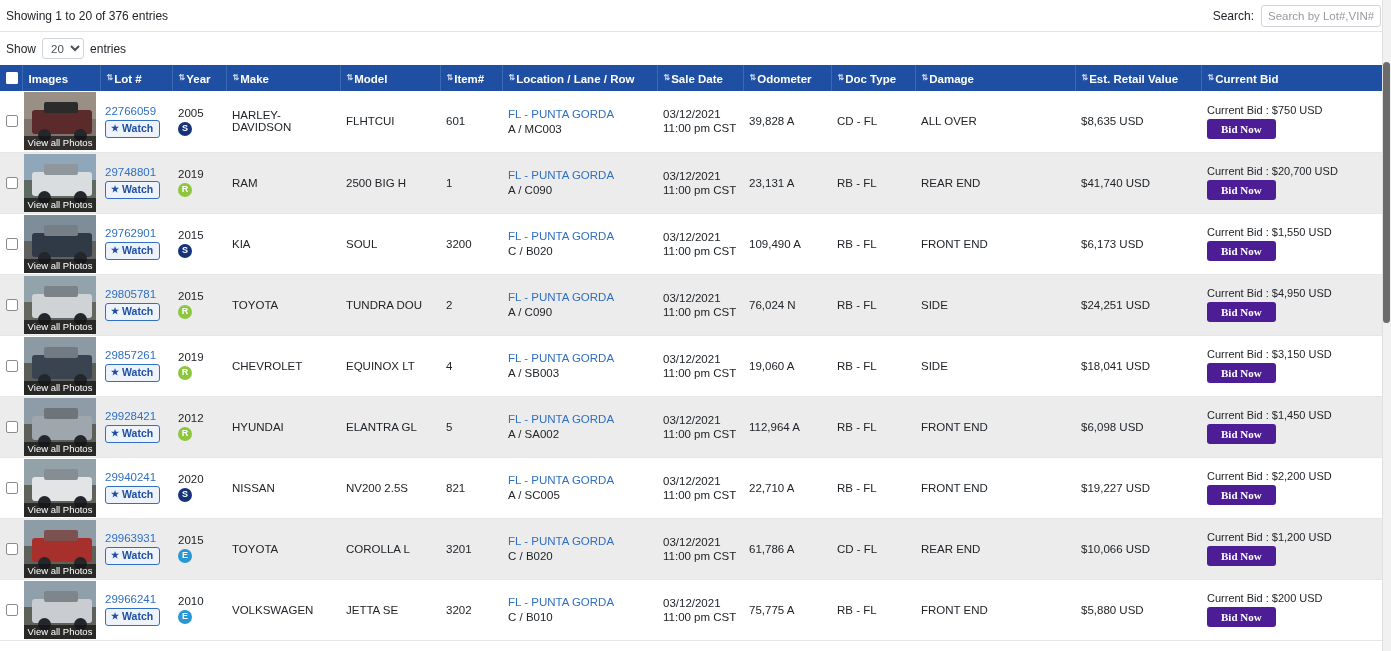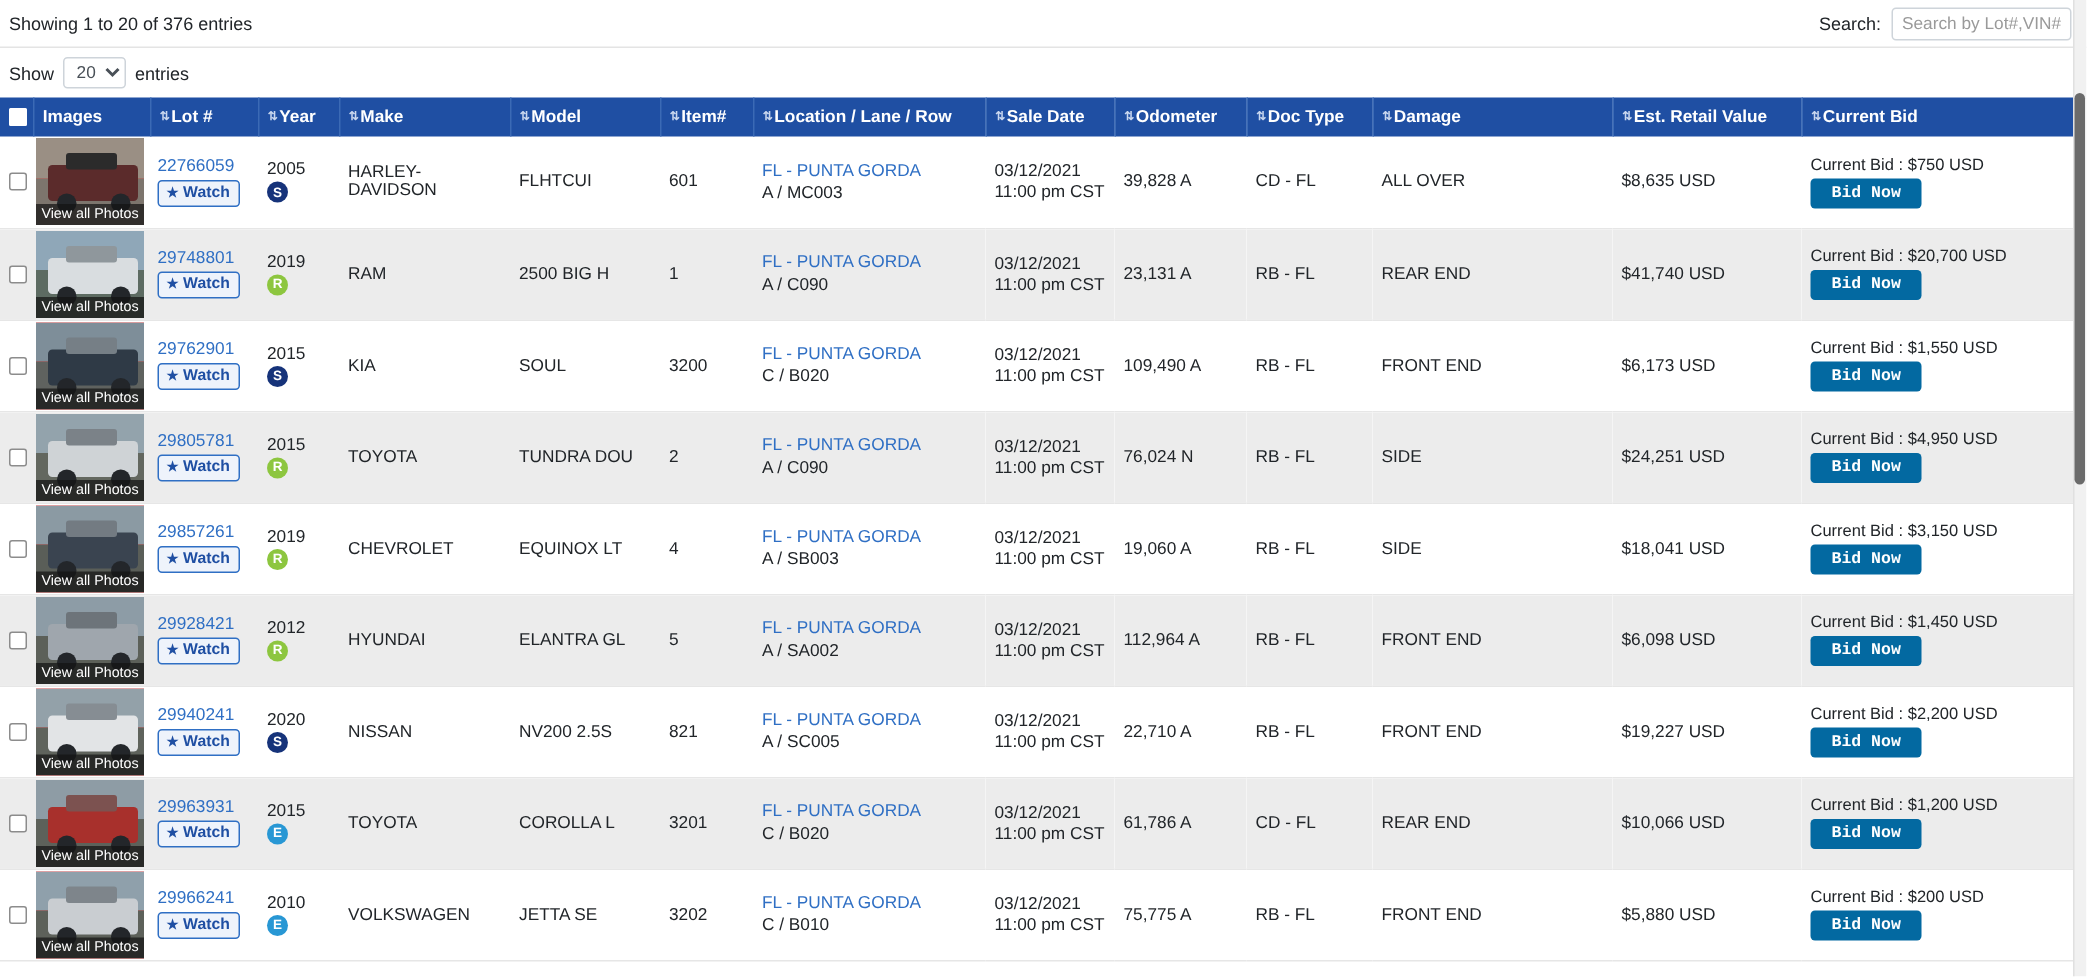--- a/index.html
+++ b/index.html
@@ -133,21 +133,21 @@
     border: 1px solid #ffffff; border-radius: 1px;
     background: #ffffff; cursor: pointer; display: block; margin: 0;
   }
 
   
   .thumb-cell { padding: 0 0 0 2px; }
   .thumb {
     position: relative;
     width: 72px; height: 58px;
     overflow: hidden;
-    background: #ef4444;
+    background: #4c1d95;
     cursor: pointer;
   }
   .thumb .sky  { position:absolute; left:0; top:0; width:100%; height:46%; }
   .thumb .grnd { position:absolute; left:0; bottom:0; width:100%; height:54%; }
   .thumb .veh  { position:absolute; border-radius: 3px; }
   .thumb .veh2 { position:absolute; border-radius: 2px; }
   .thumb-cap {
     position: absolute; left: 0; right: 0; bottom: 0;
     background: rgba(20,20,20,0.72);
     color: #fff; font-size: 9.5px;
@@ -185,25 +185,25 @@
   .loc-lane { display: block; color: #212529; }
 
   
   .date-1 { display: block; margin-bottom: 2px; }
   .date-2 { display: block; }
 
   
   .bid-label { display: block; font-size: 11px; margin-bottom: 3px; color: #212529; }
   .bid-now-btn {
     display: inline-block;
-    background: #0369a1; color: #fff;
+    background: #4c1d95; color: #fff;
     font-size: 11px; font-weight: bold;
     border: none; border-radius: 3px;
     padding: 4px 14px; cursor: pointer;
-    font-family: Liberation Mono, monospace;
+    font-family: Liberation Serif, serif;
   }
 
   
   .scrollbar-track {
     position: absolute; top: 0; right: 0;
     width: 9px; height: 651px;
     background: #f1f1f1;
     border-left: 1px solid #e0e0e0;
   }
   .scrollbar-thumb {

